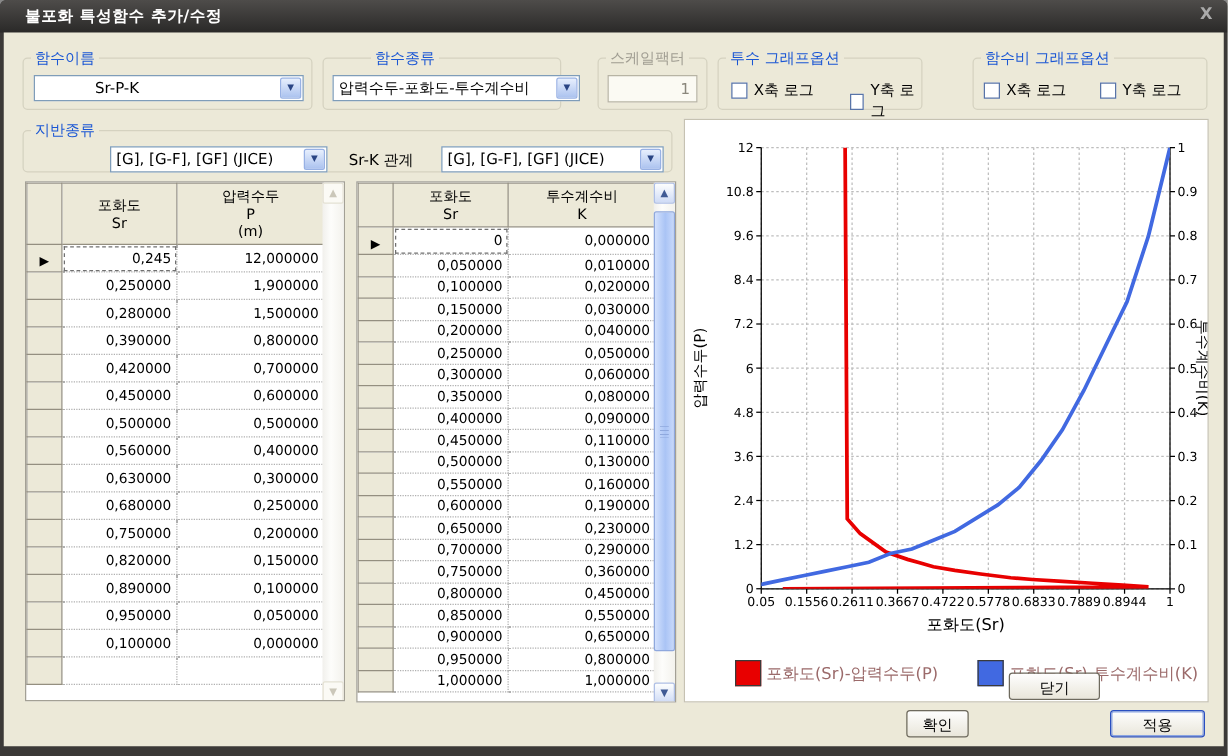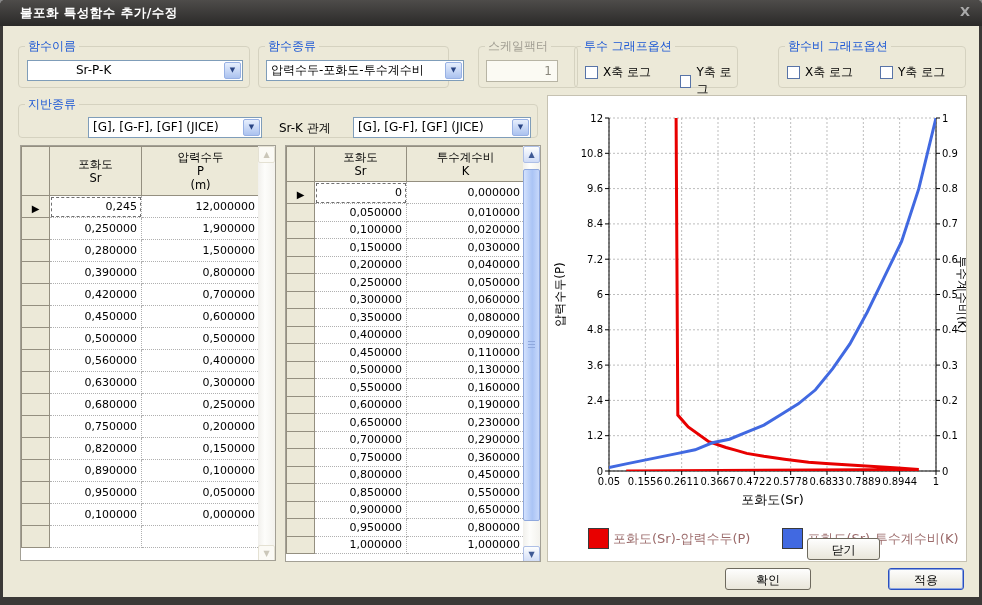--- a/index.html
+++ b/index.html
@@ -69,29 +69,29 @@
   <div class="client">
 
     <fieldset style="left:15px;top:12px;width:232px;height:50px;">
       <legend>함수이름</legend>
       <div class="combo" style="left:8px;top:5px;width:216px;padding-left:48px;">
         <span>Sr-P-K</span>
         <span class="combo-btn">▼</span>
       </div>
     </fieldset>
 
-    <fieldset style="left:255px;top:12px;width:191px;height:50px;">
+    <fieldset style="left:255px;top:12px;width:191px;height:50px;padding-left:32px;">
       <legend>함수종류</legend>
       <div class="combo" style="left:7px;top:5px;width:198px;">
         <span>압력수두-포화도-투수계수비</span>
         <span class="combo-btn">▼</span>
       </div>
     </fieldset>
 
-    <fieldset class="disabled" style="left:475px;top:12px;width:100px;height:50px;">
+    <fieldset class="disabled" style="left:475px;top:12px;width:88px;height:50px;">
       <legend>스케일팩터</legend>
       <div class="txt-disabled" style="left:7px;top:5px;width:72px;">1</div>
     </fieldset>
 
     <fieldset style="left:571px;top:12px;width:164px;height:50px;">
       <legend>투수 그래프옵션</legend>
       <label class="cb" style="left:10px;top:9px;">
         <span class="cb-box"></span>
         <span>X축 로그</span>
       </label>
@@ -484,18 +484,18 @@
             <span class="leg-swatch" style="background:#e80000"></span>
             <span style="color:#9b6a6a">포화도(Sr)-압력수두(P)</span>
           </span>
           <span class="leg-item">
             <span class="leg-swatch" style="background:#4169e1"></span>
             <span style="color:#9b6a6a">포화도(Sr)-투수계수비(K)</span>
           </span>
         </div>
     </div>
 
-    <button class="btn" style="left:722px;top:542px;width:86px;">확인</button>
+    <button class="btn" style="left:722px;top:542px;width:50px;">확인</button>
     <button class="btn" style="left:804px;top:512px;width:73px;">닫기</button>
     <button class="btn default" style="left:885px;top:542px;width:76px;">적용</button>
 
   </div>
 </div>
 
 </body></html>

